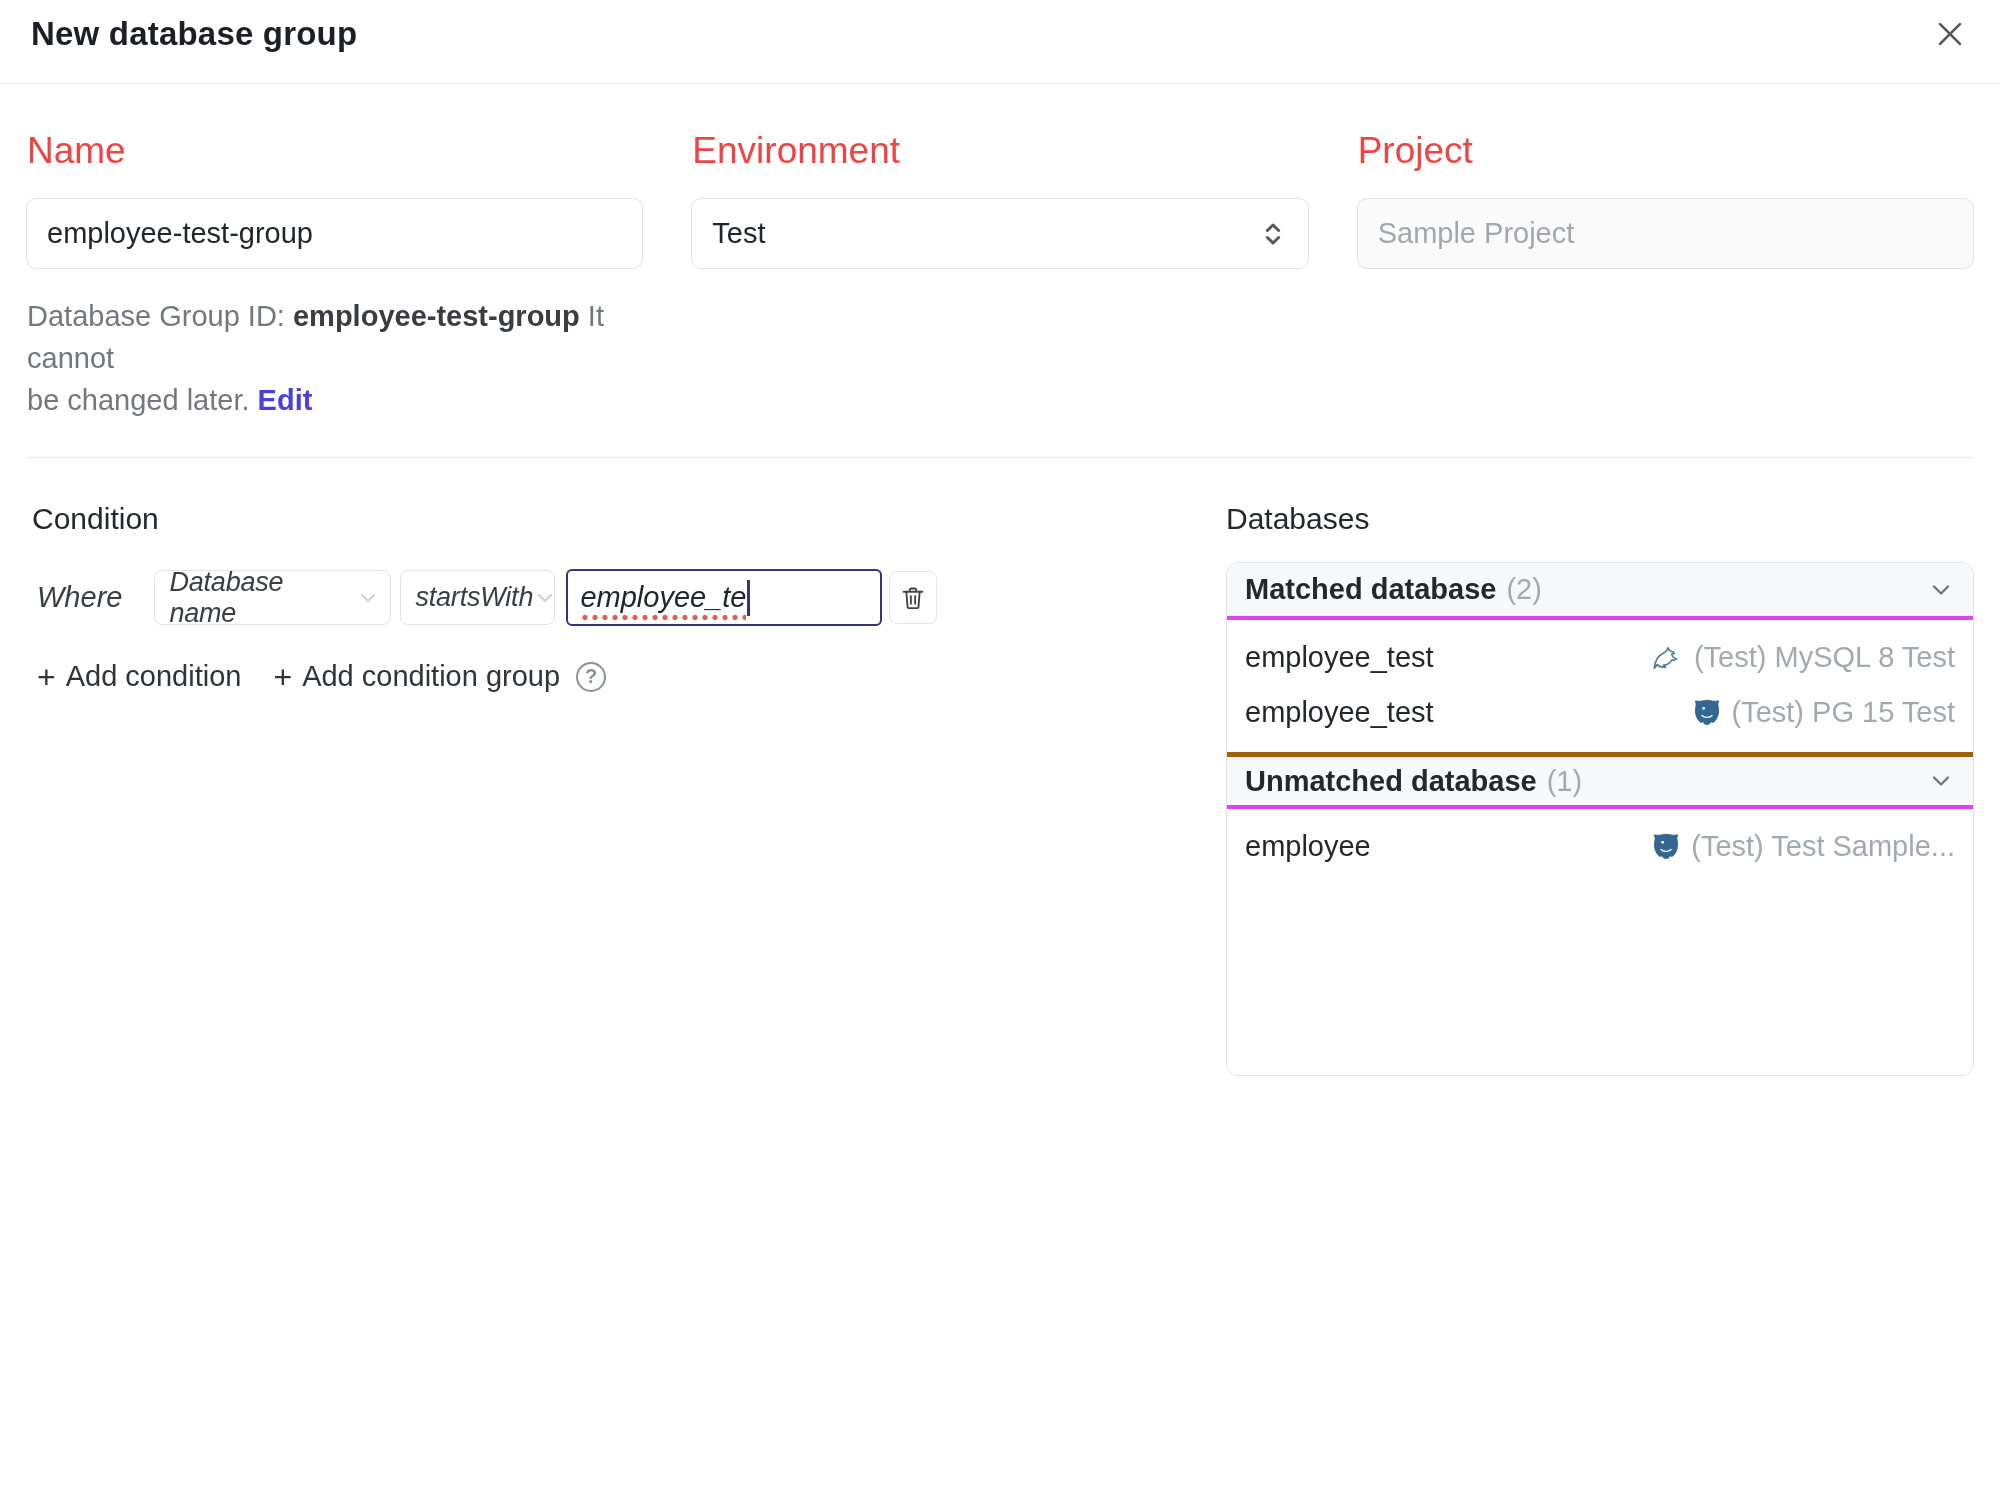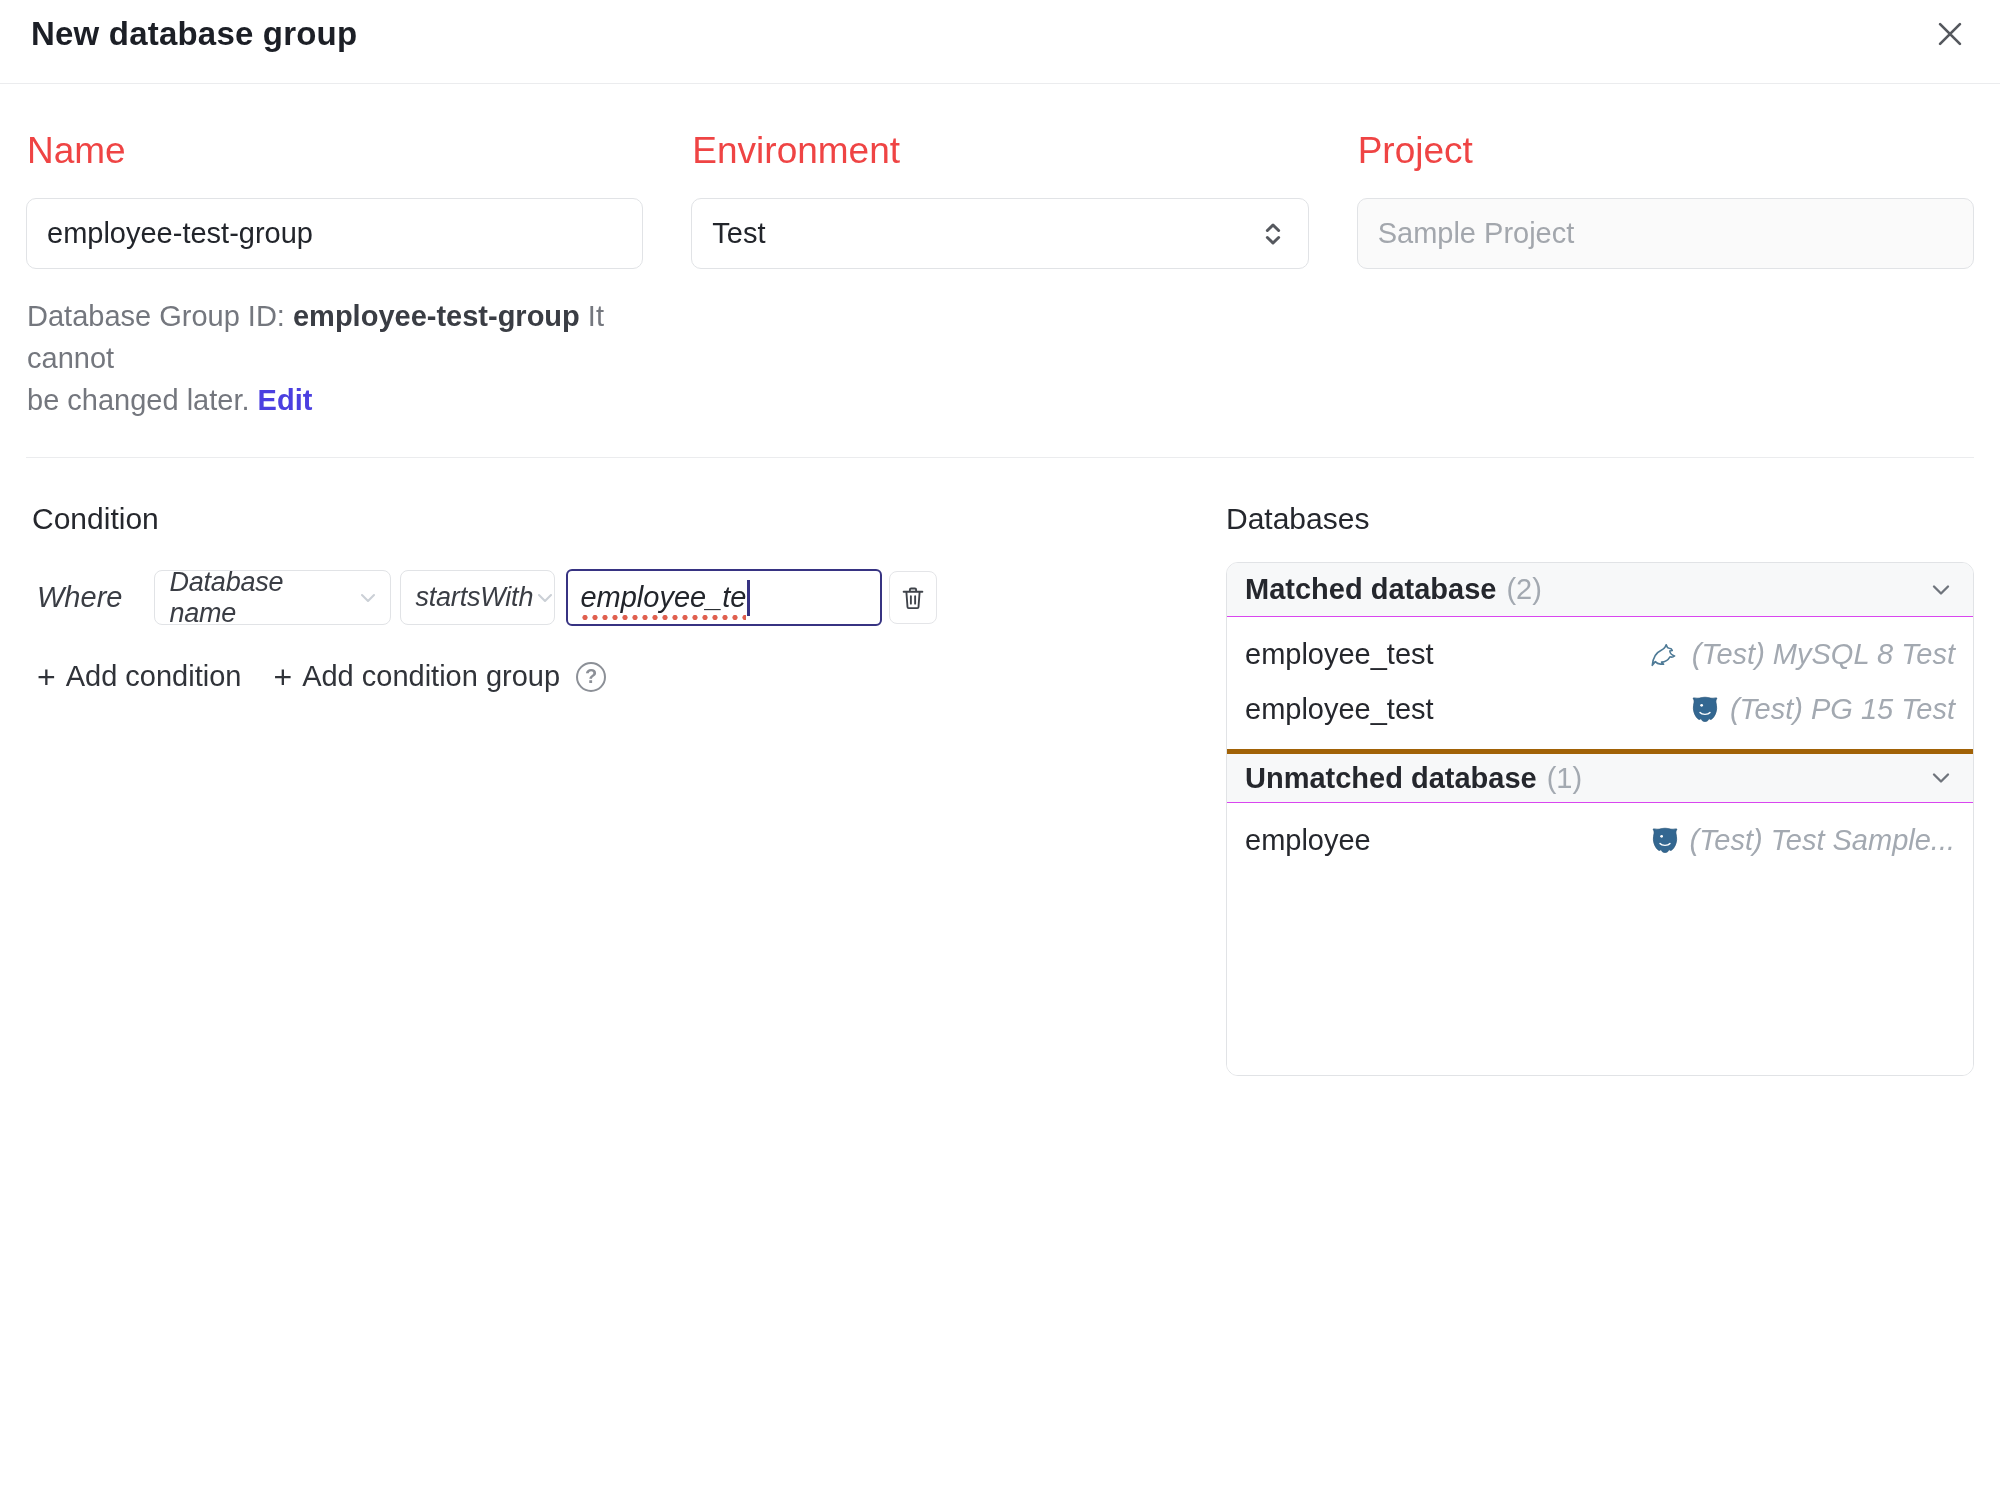--- a/index.html
+++ b/index.html
@@ -83,32 +83,32 @@
   }
   
   .db-panel {
     margin-top:26px; height:514px; border:1px solid #e1e3e6; border-radius:12px;
     overflow:hidden; background:#fff; display:flex; flex-direction:column;
   }
   .db-sec-header {
     height:53px; background:#f7f8f9; display:flex; align-items:center;
     padding:0 18px; cursor:pointer; flex:none;
   }
-  .db-sec-header + .db-rows { border-top:1px solid #d946ef; }
+  .db-sec-header + .db-rows { border-top:4px solid #d946ef; }
   .db-sec-header.with-top { border-top:5px solid #a16207; }
   .db-sec-title { font-size:29px; font-weight:700; color:#25272d; }
   .db-sec-count { font-size:29px; color:#a3a9b1; margin-left:10px; }
   .db-sec-chevron { margin-left:auto; display:flex; align-items:center; }
   .db-rows { background:#fff; padding:10px 0 12px 0; }
   .db-row {
     height:55px; display:flex; align-items:center; padding:0 18px;
   }
   .db-row-name { font-size:29px; color:#25272d; }
   .db-row-right { margin-left:auto; display:flex; align-items:center; gap:10px; min-width:0; }
-  .db-row-instance { font-size:29px; color:#a3a9b1; white-space:nowrap;font-style:italic; }
+  .db-row-instance { font-size:29px; color:#a3a9b1; white-space:nowrap; }
   .engine-icon { flex:none; display:flex; align-items:center; }
 </style>
 </head>
 <body>
 
 <div class="dlg-header">
   <div class="dlg-title">New database group</div>
   <button class="close-btn">
     <span style="display:flex">
       <svg width="34" height="34" viewBox="0 0 24 24" fill="none" stroke="#55585e" stroke-width="1.9" stroke-linecap="round">

